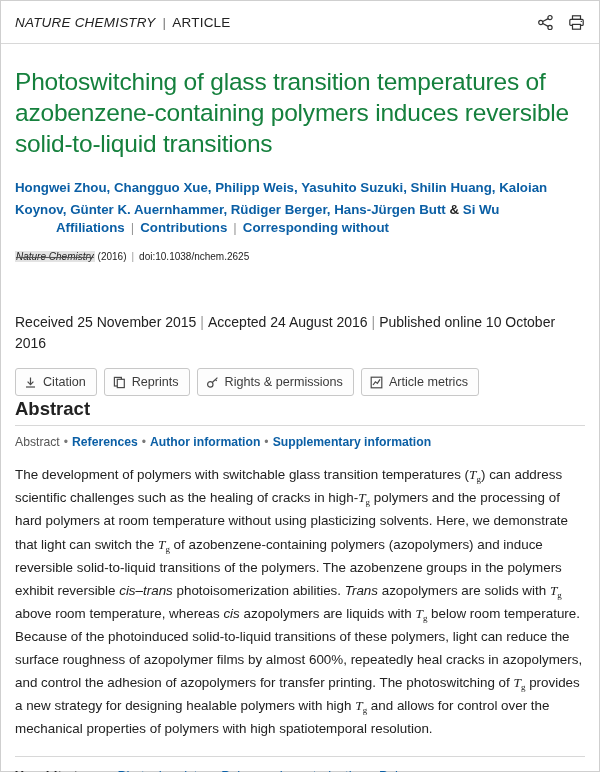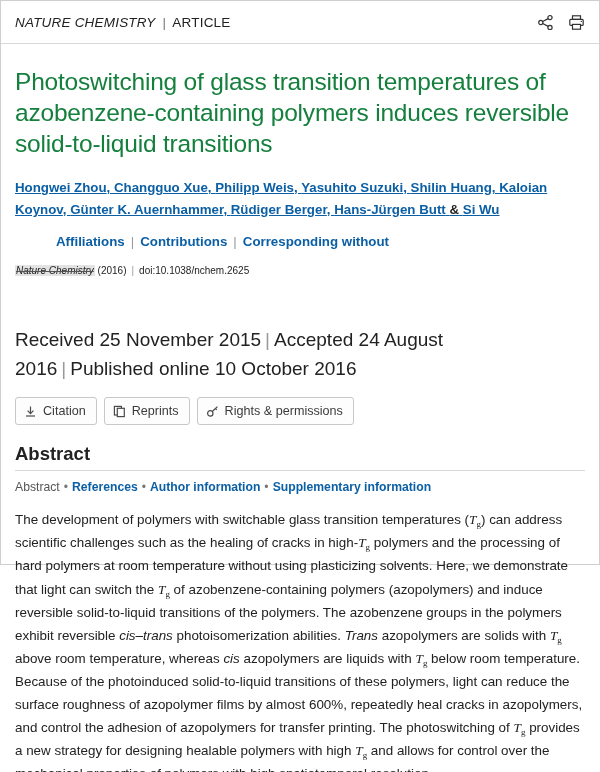--- a/index.html
+++ b/index.html
@@ -9,21 +9,21 @@
   }
   body {
     width: 600px;
     height: 772px;
     font-family: "Liberation Sans", sans-serif;
     color: #222222;
     overflow: hidden;
   }
   .page {
     width: 600px;
-    height: 565px;
+    height: 772px;
     position: relative;
     box-sizing: border-box;
     border: 1px solid #cfcfcf;
     background: #fff;
   }
 
   
   .topbar {
     display: flex;
     align-items: center;
@@ -76,22 +76,20 @@
     font-weight: 400;
     color: #15803d;
     margin: 8px 0 18px 0;
     letter-spacing: -0.2px;
   }
   .authors {
     font-size: 13.3px;
     line-height: 1.62;
     font-weight: bold;
     color: #0b5fa5;
-    margin-bottom: 14px;
-    text-decoration: underline;
   }
   .authors .amp {
     color: #222;
     font-weight: bold;
   }
   .author-link { color: #0b5fa5; }
 
   .meta-links {
     font-size: 13.3px;
     font-weight: bold;
@@ -115,36 +113,36 @@
     background: #e3e3e3;
     text-decoration: line-through;
     text-decoration-color: #555;
     padding: 0 1px;
   }
   .cite-line .bar {
     color: #999;
     padding: 0 5px;
   }
   .dates-line {
-    font-size: 19px;
+    font-size: 14px;
     color: #222;
     margin-bottom: 14px;
     line-height: 1.5;
     margin-top: 48px;
   }
   .dates-line .bar {
     color: #999;
     padding: 0 4px;
   }
 
   
   .btn-row {
     display: flex;
     gap: 7px;
-    margin-bottom: 18px;
+    margin-bottom: 2px;
   }
   .pill {
     display: inline-flex;
     align-items: center;
     gap: 6px;
     border: 1px solid #c8c8c8;
     border-radius: 3px;
     background: #fdfdfd;
     padding: 6px 10px 6px 8px;
     font-size: 12.6px;
@@ -298,20 +296,29 @@
       <div class="pill">
         <span>
           <svg width="13" height="13" viewBox="0 0 13 13" fill="none" stroke="#4a4a4a" stroke-width="1.2">
             <circle cx="4.3" cy="8.4" r="2.7"></circle>
             <line x1="6.3" y1="6.5" x2="11.4" y2="1.6"></line>
             <line x1="9.3" y1="3.5" x2="10.8" y2="4.9"></line>
           </svg>
         </span>
         <span>Rights &amp; permissions</span>
       </div>
+      <div class="pill">
+        <span>
+          <svg width="13" height="13" viewBox="0 0 13 13" fill="none" stroke="#4a4a4a" stroke-width="1.2">
+            <rect x="1.2" y="1.2" width="10.6" height="10.6"></rect>
+            <polyline points="3,9 5.4,5.8 7.4,7.4 10,3.4"></polyline>
+          </svg>
+        </span>
+        <span>Article metrics</span>
+      </div>
     </div>
 
     <h2 class="section-title">Abstract</h2>
     <hr class="rule">
 
     <div class="sub-nav">
       <span class="cur">Abstract</span><span class="dot">•</span><a href="#">References</a><span class="dot">•</span><a href="#">Author information</a><span class="dot">•</span><a href="#">Supplementary information</a>
     </div>
 
     <p class="abstract"><span>The development of polymers with switchable glass transition temperatures (</span><span class="tg"><i>T</i><sub>g</sub></span><span>) can address scientific challenges such as the healing of cracks in high-</span><span class="tg"><i>T</i><sub>g</sub></span><span> polymers and the processing of hard polymers at room temperature without using plasticizing solvents. Here, we demonstrate that light can switch the </span><span class="tg"><i>T</i><sub>g</sub></span><span> of azobenzene-containing polymers (azopolymers) and induce reversible solid-to-liquid transitions of the polymers. The azobenzene groups in the polymers exhibit reversible </span><i>cis–trans</i><span> photoisomerization abilities. </span><i>Trans</i><span> azopolymers are solids with </span><span class="tg"><i>T</i><sub>g</sub></span><span> above room temperature, whereas </span><i>cis</i><span> azopolymers are liquids with </span><span class="tg"><i>T</i><sub>g</sub></span><span> below room temperature. Because of the photoinduced solid-to-liquid transitions of these polymers, light can reduce the surface roughness of azopolymer films by almost 600%, repeatedly heal cracks in azopolymers, and control the adhesion of azopolymers for transfer printing. The photoswitching of </span><span class="tg"><i>T</i><sub>g</sub></span><span> provides a new strategy for designing healable polymers with high </span><span class="tg"><i>T</i><sub>g</sub></span><span> and allows for control over the mechanical properties of polymers with high spatiotemporal resolution.</span></p>

